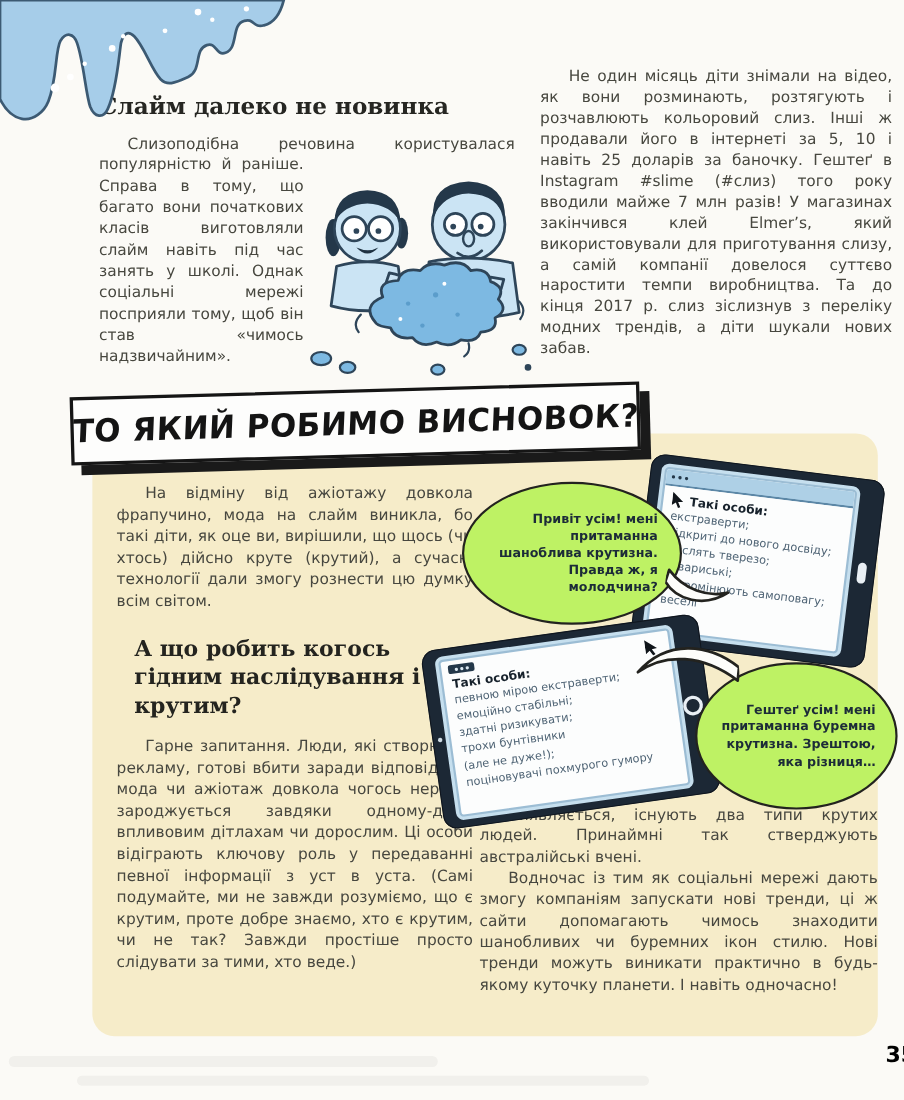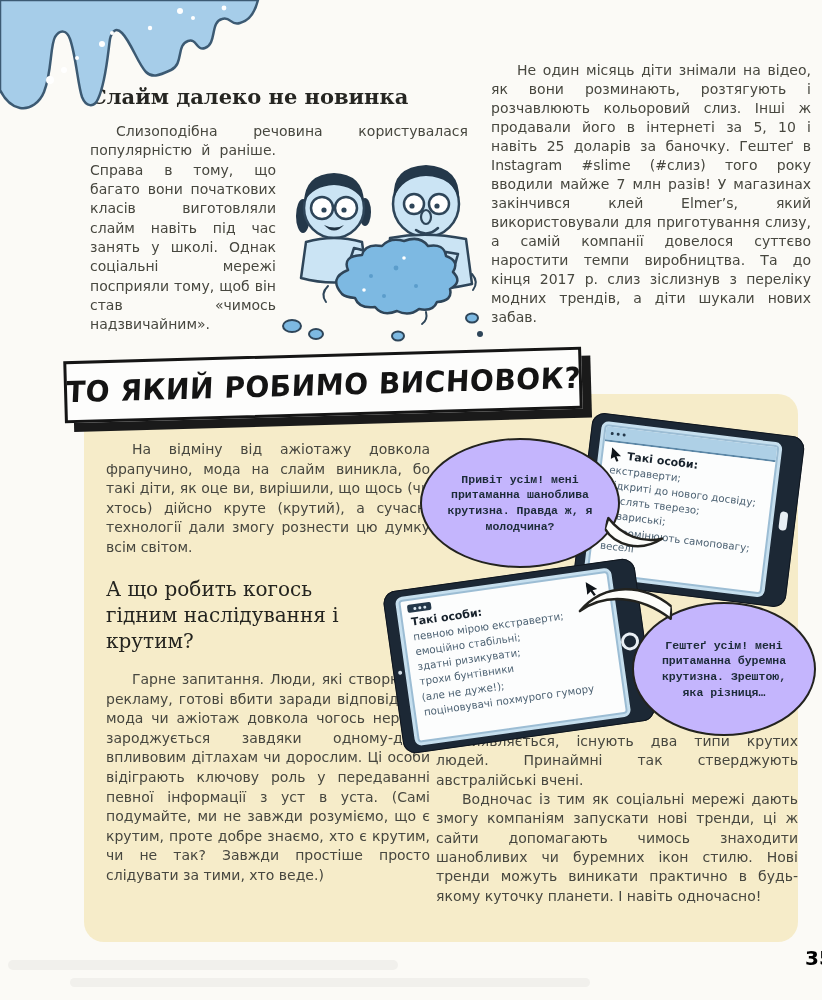--- a/index.html
+++ b/index.html
@@ -48,23 +48,23 @@
   
   .concl-box{
     position:absolute;left:84px;top:394px;width:714px;height:548px;z-index:1;
     background:#f6ecc9;border-radius:20px;
   }
   .concl-intro{
     position:absolute;left:22px;top:46px;width:324px;margin:0;
     font-size:14px;line-height:1.4;text-align:justify;text-indent:26px;
   }
   .concl-subhead{
-    position:absolute;left:22px;top:182px;width:270px;margin:0;
+    position:absolute;left:38px;top:182px;width:270px;margin:0;
     font-family:"DejaVu Serif","Liberation Serif",serif;
-    font-size:20px;font-weight:400;line-height:1.3;color:#24241f;
+    font-size:20px;font-weight:700;line-height:1.3;color:#24241f;
   }
   .concl-body{
     position:absolute;left:22px;top:276px;width:324px;margin:0;
     font-size:14px;line-height:1.4;text-align:justify;text-indent:26px;
   }
   .concl-outro{
     position:absolute;left:352px;top:338px;width:362px;
     font-size:14px;line-height:1.38;text-align:justify;
   }
   .concl-outro p{margin:0;text-indent:26px;}
@@ -104,24 +104,24 @@
   }
   .home-ring{
     position:absolute;right:6px;top:50%;width:12px;height:12px;margin-top:-8px;
     border:3px solid #e9eff4;border-radius:50%;background:#1c2835;
   }
   .cam-dot{position:absolute;left:5px;top:50%;width:4px;height:4px;margin-top:-2px;border-radius:50%;background:#cfdbe4;}
   
   .bubble{position:absolute;z-index:6;}
   .bubble-body{
     width:100%;height:100%;border-radius:50%;
-    background:#c4b5fd;border:2.5px solid #23231f;
-    display:flex;align-items:center;justify-content:center;text-align:center;
+    background:#bef264;border:2.5px solid #23231f;
+    display:flex;align-items:center;justify-content:center;text-align:right;
     box-sizing:border-box;
-    font-size:11.5px;font-weight:700;line-height:1.35;color:#1c2b38;font-family:Liberation Mono, monospace;
+    font-size:11.5px;font-weight:700;line-height:1.35;color:#1c2b38;
   }
   .bubble1{left:336px;top:44px;width:200px;height:130px;}
   .bubble1 .bubble-body{padding:14px 20px;}
   .bubble2{left:548px;top:208px;width:184px;height:134px;}
   .bubble2 .bubble-body{padding:16px 18px;}
   .tail{position:absolute;}
   .tail1{right:-46px;bottom:14px;transform:rotate(8deg);}
   .tail2{left:-56px;top:-14px;transform:rotate(-4deg);}
   
   .page-number{

